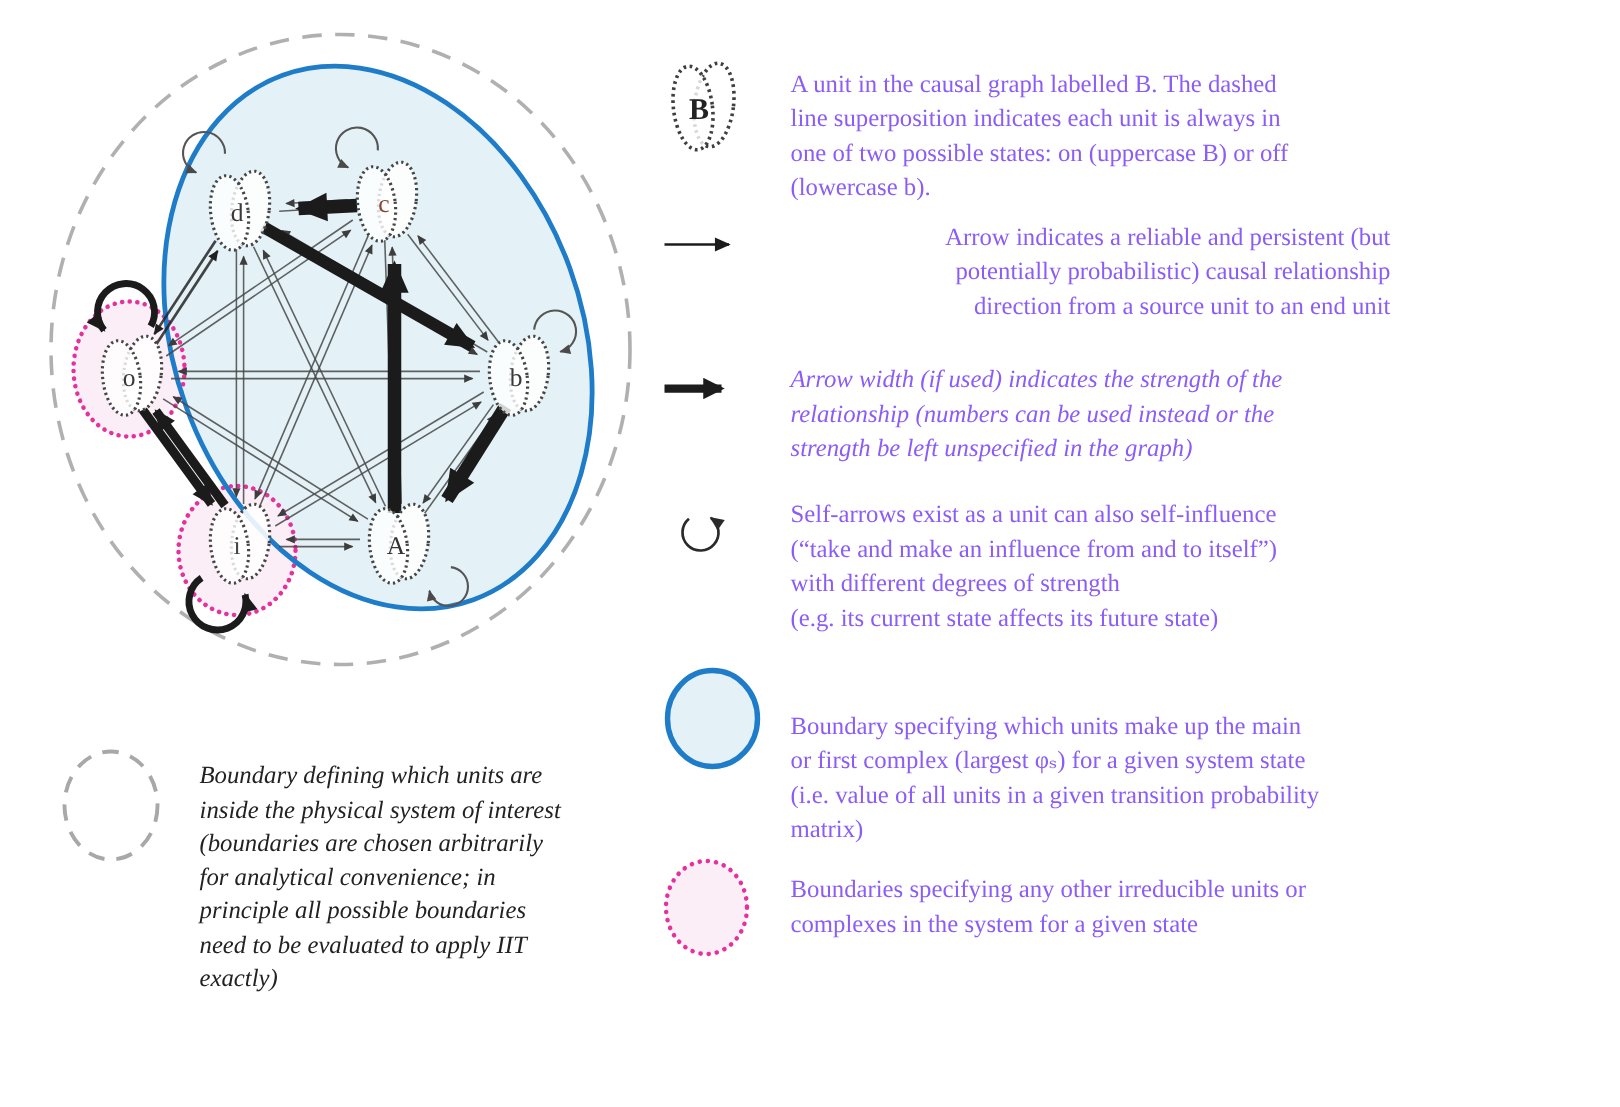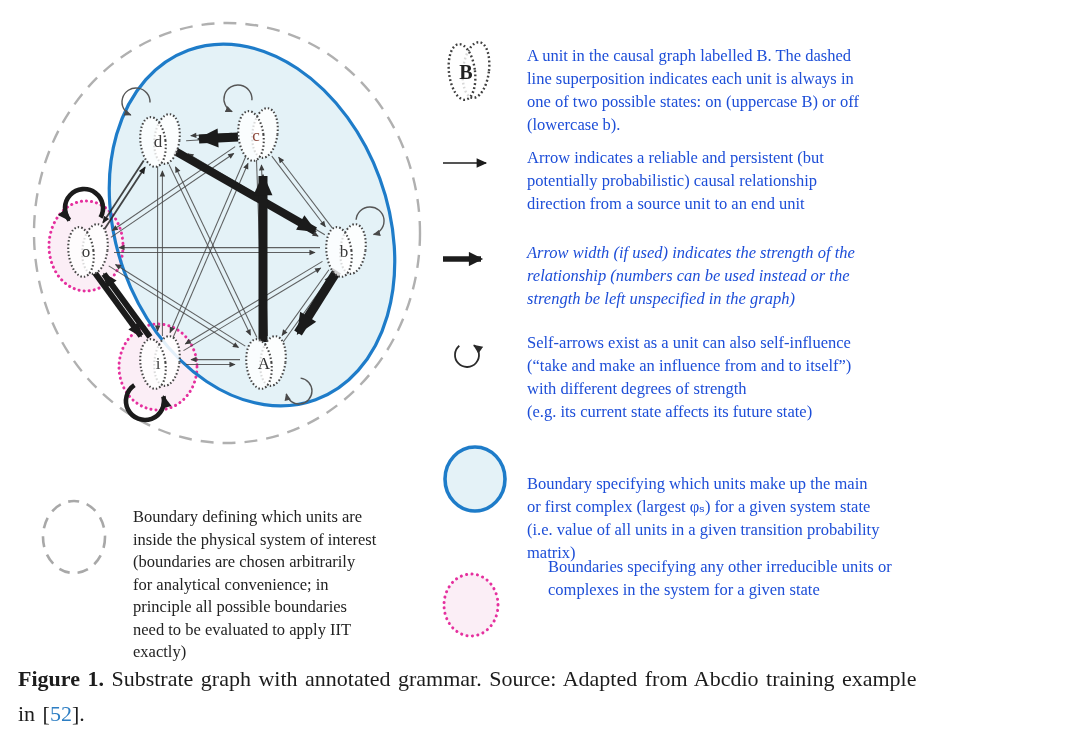--- a/index.html
+++ b/index.html
@@ -2,23 +2,23 @@
 <html><head>
 <meta charset="utf-8">
 <style>
   html,body{margin:0;padding:0;background:#fff;}
   .page{position:relative;width:1080px;height:738px;background:#ffffff;overflow:hidden;
         font-family:"Liberation Serif","DejaVu Serif",serif;color:#1c1c1c;}
   .graph-wrap{position:absolute;left:0;top:0;width:455px;height:470px;}
   .legend-row{position:absolute;}
   .legend-icon{position:absolute;}
   .legend-text{position:absolute;left:527px;width:400px;font-size:16.5px;line-height:23px;
-               white-space:pre-line;color:#1d4ed8;}
+               white-space:pre-line;color:#8b5cf6;}
   .sys-text{position:absolute;left:133px;top:506px;width:300px;font-size:16.5px;line-height:22.5px;
-            white-space:pre-line;color:#222;}
+            white-space:pre-line;color:#222;font-style:italic;}
   .caption{position:absolute;left:18px;top:661px;width:1050px;font-size:22px;}
   .cap-line{line-height:35px;word-spacing:2px;}
   .cap-bold{font-weight:bold;}
   .cite{color:#2d7ec3;text-decoration:none;cursor:pointer;}
   svg{display:block;}
 </style>
 </head>
 <body>
 
 <div class="page">
@@ -140,21 +140,21 @@
     <div class="legend-icon" style="left:440px;top:153px;">
       <svg width="60" height="20" viewBox="0 0 60 20">
         <defs>
           <marker id="li-thin" viewBox="0 0 10 10" refX="8.5" refY="5" markerWidth="7" markerHeight="6.5" orient="auto">
             <path d="M0,0.8 L9.5,5 L0,9.2 z" fill="#1c1c1c"></path>
           </marker>
         </defs>
         <line x1="3" y1="10" x2="46" y2="10" stroke="#1c1c1c" stroke-width="1.7" marker-end="url(#li-thin)"></line>
       </svg>
     </div>
-    <div class="legend-text" style="top:146px;">Arrow indicates a reliable and persistent (but
+    <div class="legend-text" style="top:146px;text-align:right;">Arrow indicates a reliable and persistent (but
 potentially probabilistic) causal relationship
 direction from a source unit to an end unit</div>
   </div>
 
   <div class="legend-row">
     <div class="legend-icon" style="left:440px;top:248px;">
       <svg width="60" height="22" viewBox="0 0 60 22">
         <defs>
           <marker id="li-bold" viewBox="0 0 10 10" refX="8.5" refY="5" markerWidth="2.8" markerHeight="2.6" orient="auto">
             <path d="M0,0 L10,5 L0,10 z" fill="#1c1c1c"></path>
@@ -196,37 +196,33 @@
 (i.e. value of all units in a given transition probability
 matrix)</div>
   </div>
 
   <div class="legend-row">
     <div class="legend-icon" style="left:440px;top:571px;">
       <svg width="64" height="70" viewBox="0 0 64 70">
         <ellipse cx="31" cy="34" rx="27" ry="31" fill="#fbeef6" stroke="#e5309e" stroke-width="3" stroke-dasharray="0.1 5.4" stroke-linecap="round"></ellipse>
       </svg>
     </div>
-    <div class="legend-text" style="top:555px;margin-left:21px;">Boundaries specifying any other irreducible units or
+    <div class="legend-text" style="top:581px;">Boundaries specifying any other irreducible units or
 complexes in the system for a given state</div>
   </div>
 
   <div class="legend-row">
     <div class="legend-icon" style="left:38px;top:497px;">
       <svg width="80" height="84" viewBox="0 0 80 84">
         <ellipse cx="36" cy="40" rx="31" ry="36" fill="none" stroke="#a8a8a8" stroke-width="2.6" stroke-dasharray="11 8"></ellipse>
       </svg>
     </div>
     <div class="sys-text">Boundary defining which units are
 inside the physical system of interest
 (boundaries are chosen arbitrarily
 for analytical convenience; in
 principle all possible boundaries
 need to be evaluated to apply IIT
 exactly)</div>
   </div>
 
-  <div class="caption">
-    <div class="cap-line"><span class="cap-bold">Figure 1.</span><span> Substrate graph with annotated grammar. Source: Adapted from Abcdio training example</span></div>
-    <div class="cap-line"><span>in [</span><a class="cite">52</a><span>].</span></div>
-  </div>
 
 </div>
 
 </body></html>

